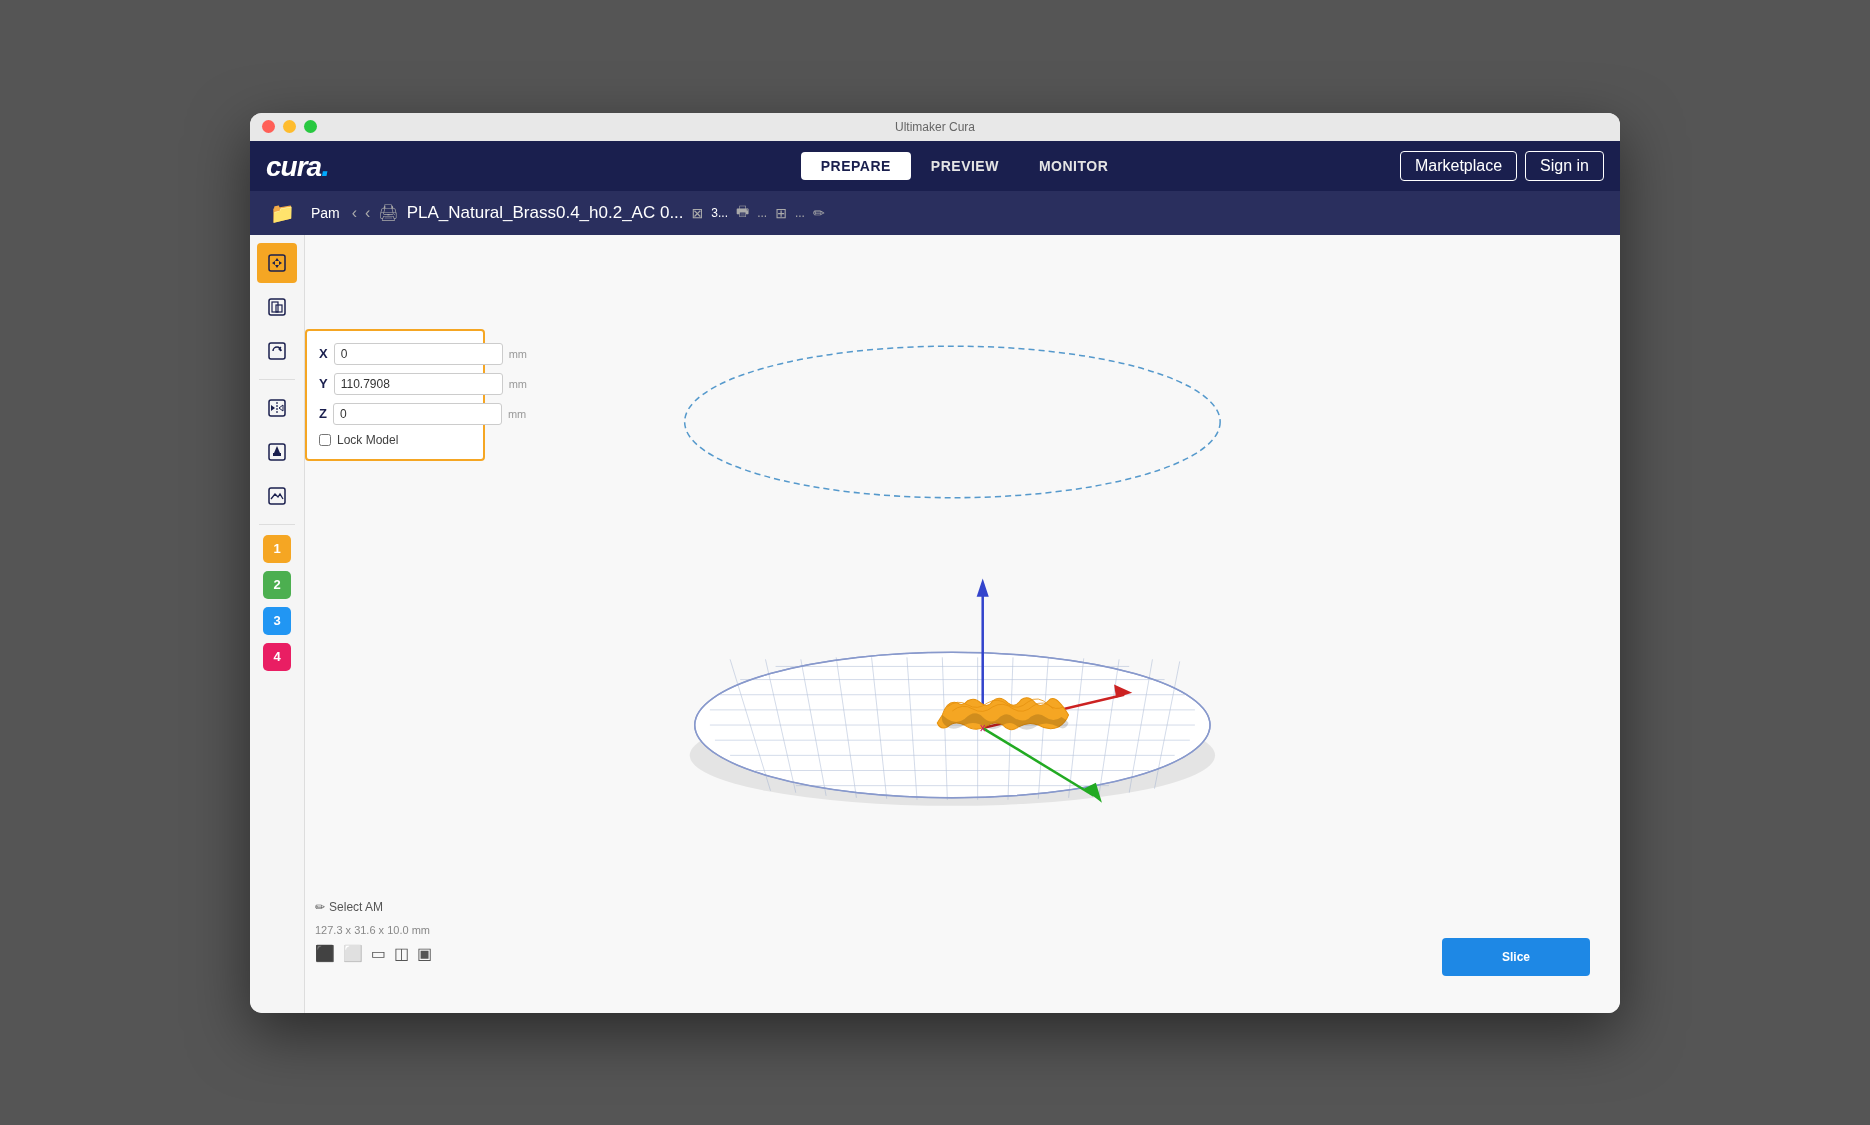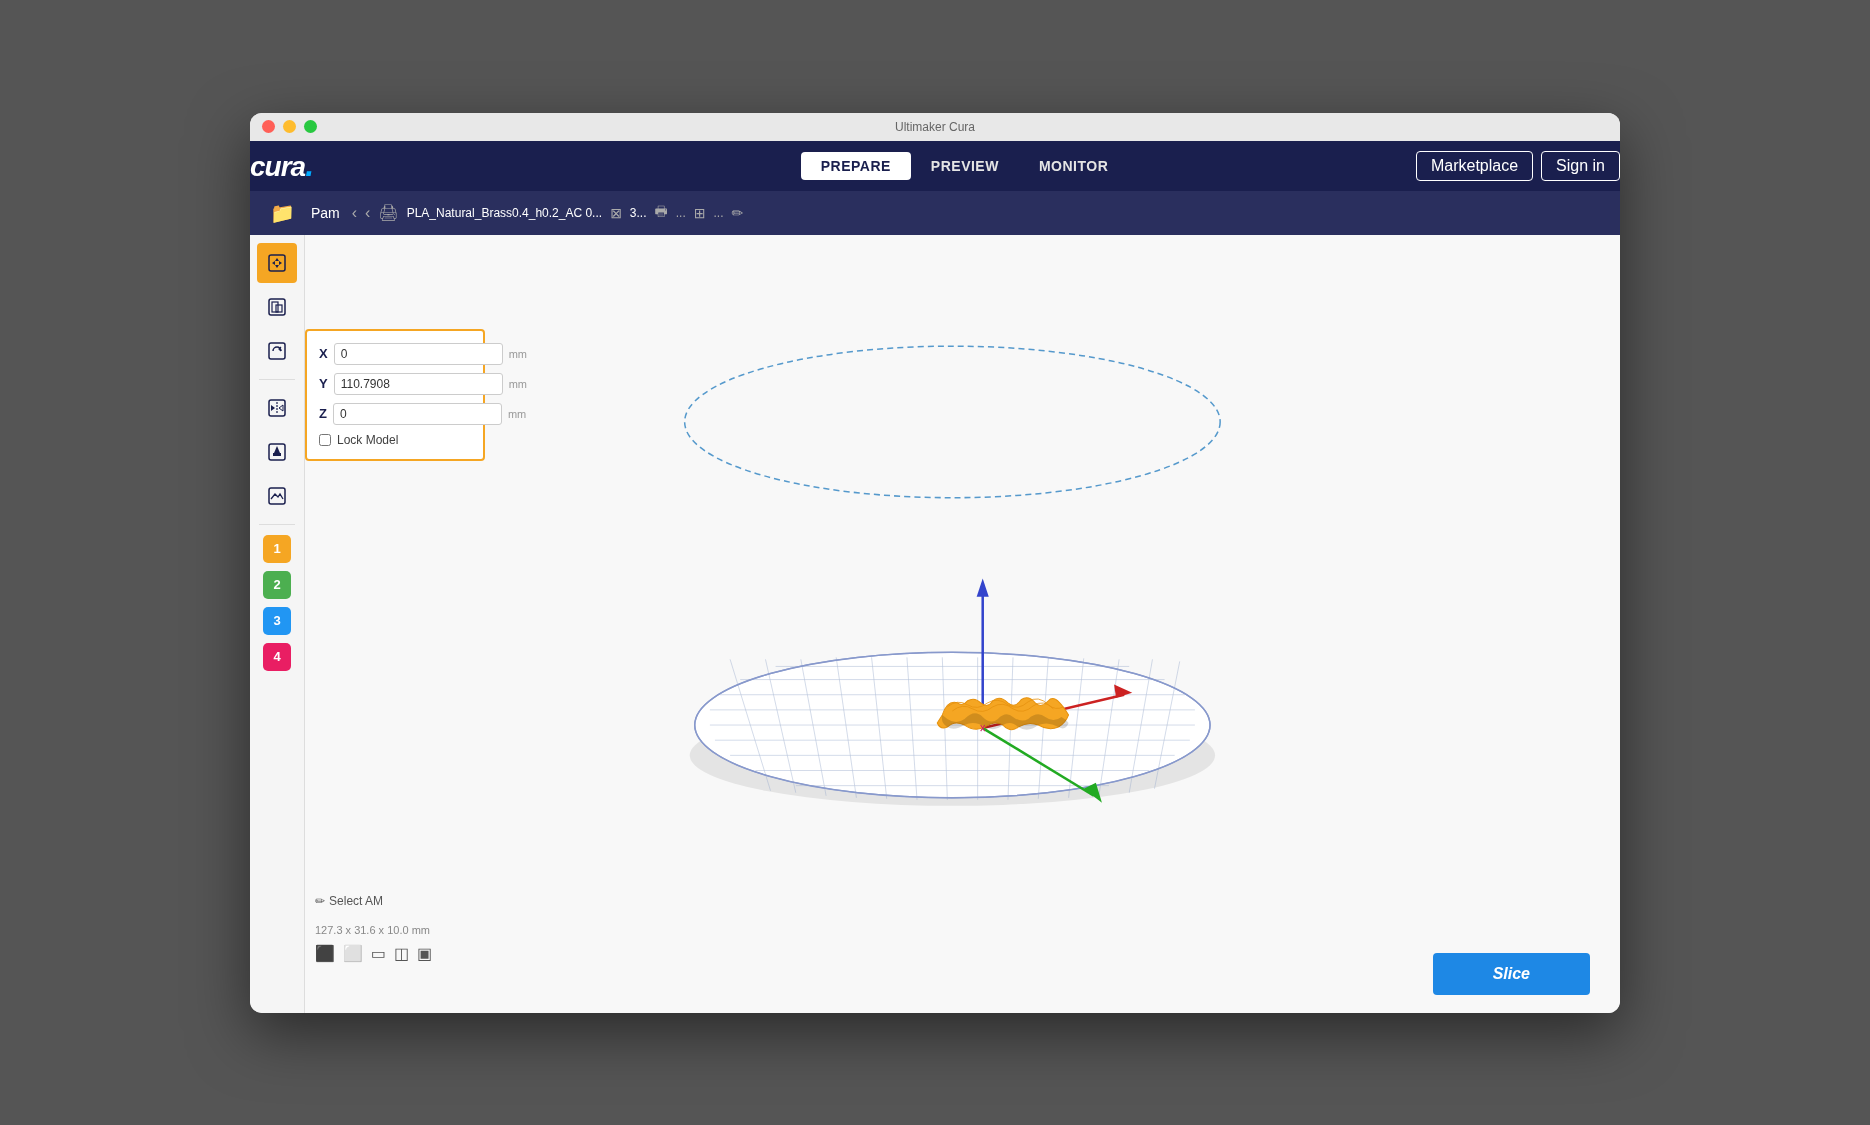--- a/index.html
+++ b/index.html
@@ -50,21 +50,21 @@
       font-size: 12px;
       color: #666;
       font-weight: 500;
     }
     
     .topnav {
       background: #1a1f4e;
       height: 50px;
       display: flex;
       align-items: center;
-      padding: 0 0;
+      padding: 0 16px;
       flex-shrink: 0;
     }
     .logo {
       color: white;
       font-size: 28px;
       font-weight: 900;
       font-style: italic;
       letter-spacing: -1px;
       margin-right: auto;
     }
@@ -139,21 +139,21 @@
       font-size: 16px;
       cursor: pointer;
     }
     .toolbar-right {
       display: flex;
       align-items: center;
       gap: 8px;
     }
     .toolbar-material {
       color: white;
-      font-size: 12px;
+      font-size: 17px;
     }
     
     .main {
       display: flex;
       flex: 1;
       overflow: hidden;
     }
     
     .sidebar {
       width: 55px;
@@ -279,46 +279,45 @@
     .model-name {
       font-size: 12px;
       color: #555;
       display: flex;
       align-items: center;
       gap: 4px;
     }
     .model-dims {
       font-size: 11px;
       color: #888;
-      margin-top: 16px;
+      margin-top: 10px;
     }
     .bottom-icons {
       display: flex;
       gap: 8px;
       margin-top: 8px;
     }
     .bottom-icon {
       font-size: 16px;
       color: #555;
       cursor: pointer;
     }
     
     .slice-btn {
       position: absolute;
-      bottom: 18px;
+      bottom: 37px;
       right: 30px;
       background: #1e88e5;
       color: white;
       border: none;
       border-radius: 4px;
       padding: 12px 60px;
-      font-size: 16px;
+      font-size: 12px;
       font-weight: 600;
       cursor: pointer;
-      font-style: italic;
     }
   </style>
 </head>
 <body>
 
 <div class="window">
 
   <div class="titlebar">
     <div class="titlebar-buttons">
       <div class="tb-btn tb-close"></div>

